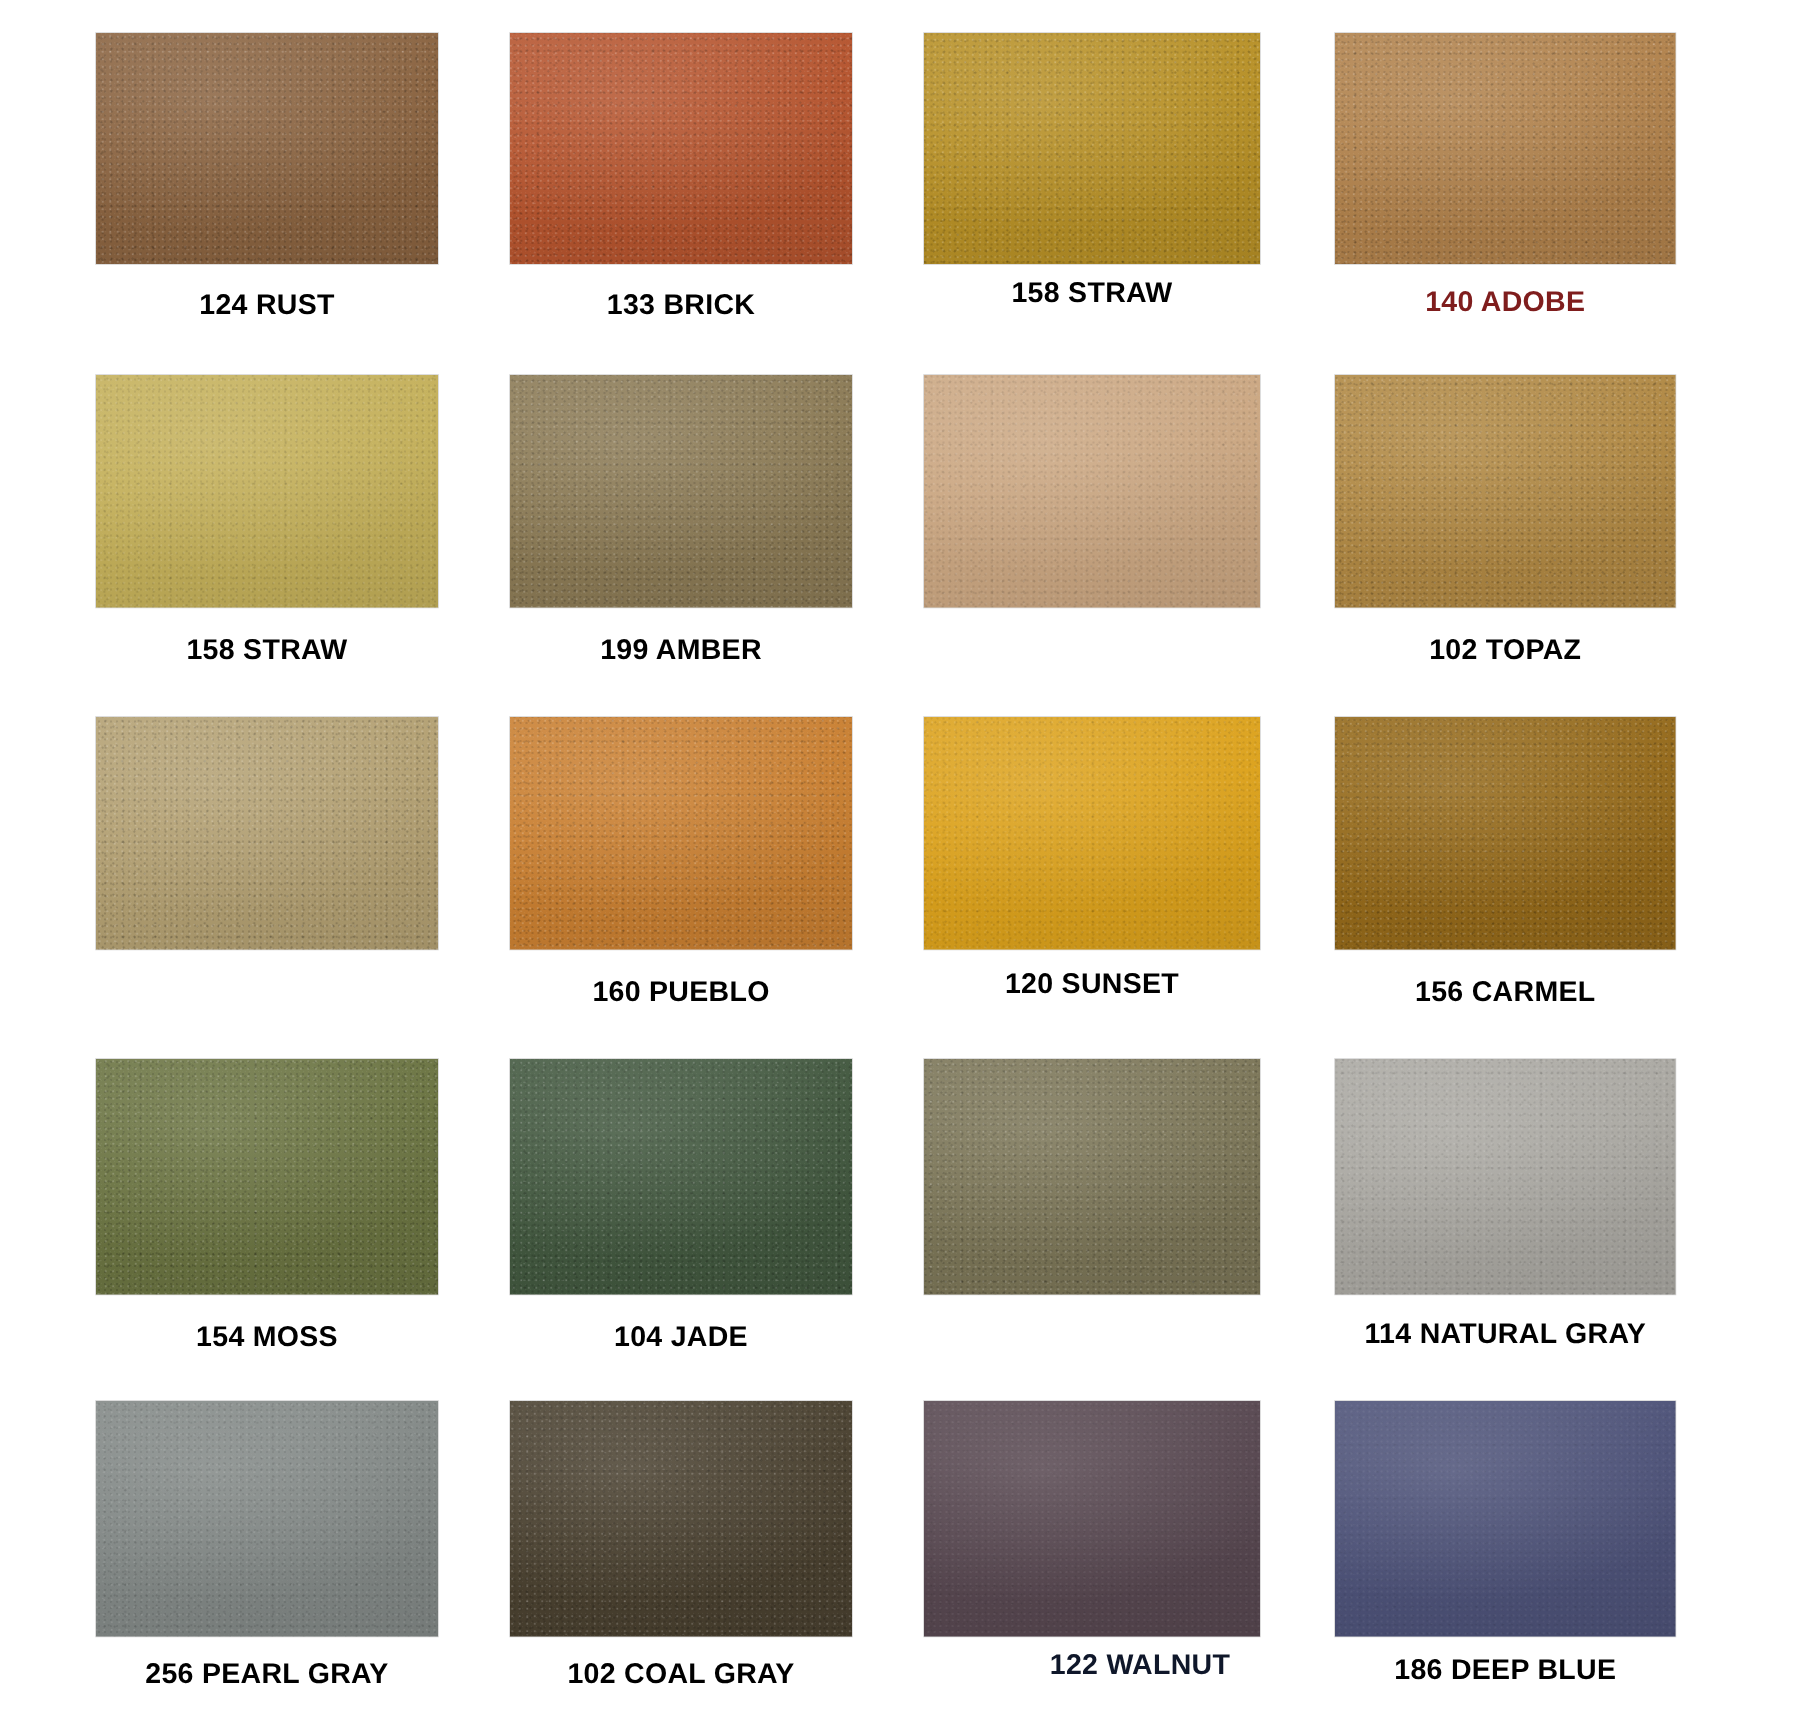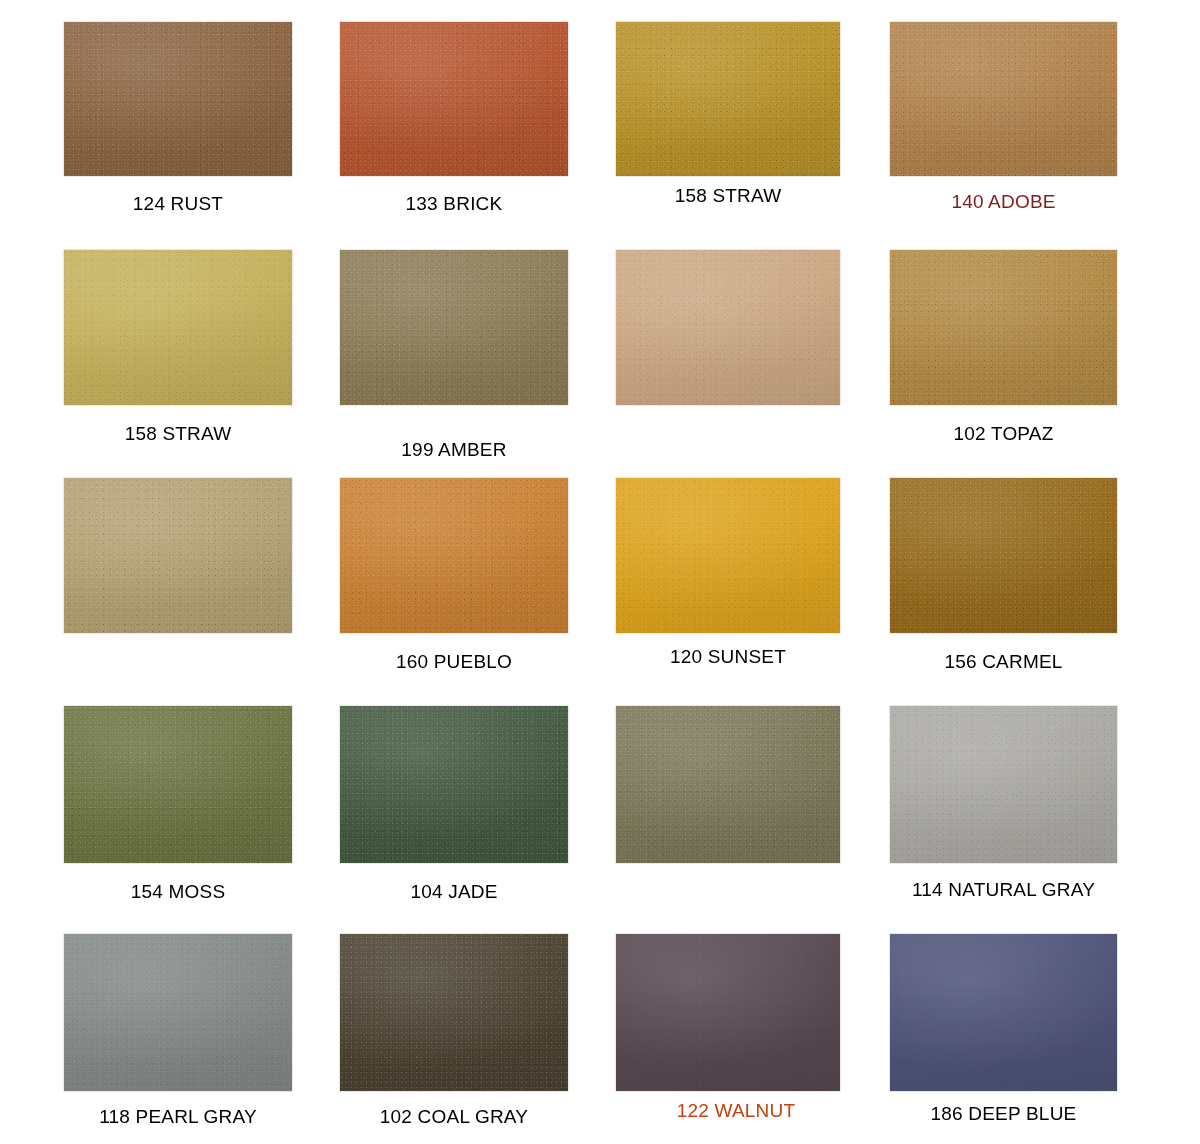--- a/index.html
+++ b/index.html
@@ -80,21 +80,21 @@
     background-size: 4px 4px, 6px 6px, 3px 3px, 5px 5px;
     opacity: 0.33;
   }
   .chip.smooth .grain2 { opacity: 0.30; }
   .chip.fine .grain { opacity: 0.62; }
   .chip.fine .grain2 { opacity: 0.62; }
 
   .label {
     position: absolute;
     text-align: center;
-    font-weight: normal;
+    font-weight: bold;
     color: #000000;
     white-space: nowrap;
     font-size: 19px;
     letter-spacing: 0.2px;
   }
 </style>
 </head>
 <body>
 
 <div id="chart" style="background: rgb(255, 255, 255);">
@@ -138,21 +138,21 @@
       </div>
     </div>
     <div class="label" style="left: 24px; width: 308px; top: 423px; color: rgb(0, 0, 0);">158 STRAW</div>
     <div class="swatch-cell" style="left: 340px; top: 250px; width: 228px; height: 155px;">
       <div class="chip" style="background-color: rgb(139, 122, 85);">
         <div class="grain" style="background-position: 0px 2px, 0px 1px, 0px 3px, 0px 1px;"></div>
         <div class="grain2" style="background-position: 4px 7px, 9px 10px;"></div>
         <div class="shade"></div>
       </div>
     </div>
-    <div class="label" style="left: 300px; width: 308px; top: 423px; color: rgb(0, 0, 0); margin-top: 16px;">199 AMBER</div>
+    <div class="label" style="left: 300px; width: 308px; top: 423px; color: rgb(0, 0, 0);">199 AMBER</div>
     <div class="swatch-cell" style="left: 616px; top: 250px; width: 224px; height: 155px;">
       <div class="chip fine" style="background-color: rgb(203, 167, 130);">
         <div class="grain" style="background-position: 1px 0px, 1px 2px, 1px 0px, 1px 2px;"></div>
         <div class="grain2" style="background-position: 7px 3px, 3px 1px;"></div>
         <div class="shade"></div>
       </div>
     </div>
     <div class="swatch-cell" style="left: 890px; top: 250px; width: 227px; height: 155px;">
       <div class="chip" style="background-color: rgb(176, 136, 67);">
         <div class="grain" style="background-position: 2px 1px, 2px 3px, 2px 1px, 2px 3px;"></div>
@@ -223,37 +223,37 @@
       </div>
     </div>
     <div class="label" style="left: 850px; width: 307px; top: 879px; color: rgb(0, 0, 0);">114 NATURAL GRAY</div>
     <div class="swatch-cell" style="left: 64px; top: 934px; width: 228px; height: 157px;">
       <div class="chip fine" style="background-color: rgb(130, 136, 134);">
         <div class="grain" style="background-position: 1px 1px, 4px 2px, 2px 2px, 3px 0px;"></div>
         <div class="grain2" style="background-position: 4px 8px, 8px 10px;"></div>
         <div class="shade"></div>
       </div>
     </div>
-    <div class="label" style="left: 24px; width: 308px; top: 1106px; color: rgb(0, 0, 0);">118 PEARL GRAY</div>
+    <div class="label" style="left: 24px; width: 308px; top: 1106px; color: rgb(0, 0, 0);">256 PEARL GRAY</div>
     <div class="swatch-cell" style="left: 340px; top: 934px; width: 228px; height: 157px;">
       <div class="chip" style="background-color: rgb(74, 65, 48);">
         <div class="grain" style="background-position: 2px 2px, 5px 3px, 0px 3px, 0px 1px;"></div>
         <div class="grain2" style="background-position: 7px 4px, 2px 1px;"></div>
         <div class="shade"></div>
       </div>
     </div>
     <div class="label" style="left: 300px; width: 308px; top: 1106px; color: rgb(0, 0, 0);">102 COAL GRAY</div>
     <div class="swatch-cell" style="left: 616px; top: 934px; width: 224px; height: 157px;">
       <div class="chip smooth" style="background-color: rgb(87, 71, 80);">
         <div class="grain" style="background-position: 3px 0px, 6px 4px, 1px 0px, 1px 2px;"></div>
         <div class="grain2" style="background-position: 10px 0px, 9px 3px;"></div>
         <div class="shade"></div>
       </div>
     </div>
-    <div class="label" style="left: 584px; width: 304px; top: 1100px; color: #c2410c;">122 WALNUT</div>
+    <div class="label" style="left: 608px; width: 304px; top: 1100px; color: #0f172a;">122 WALNUT</div>
     <div class="swatch-cell" style="left: 890px; top: 934px; width: 227px; height: 157px;">
       <div class="chip smooth" style="background-color: rgb(77, 82, 120);">
         <div class="grain" style="background-position: 4px 1px, 0px 0px, 2px 1px, 2px 3px;"></div>
         <div class="grain2" style="background-position: 2px 5px, 3px 5px;"></div>
         <div class="shade"></div>
       </div>
     </div>
     <div class="label" style="left: 850px; width: 307px; top: 1103px; color: rgb(0, 0, 0);">186 DEEP BLUE</div>
   </div>
 

